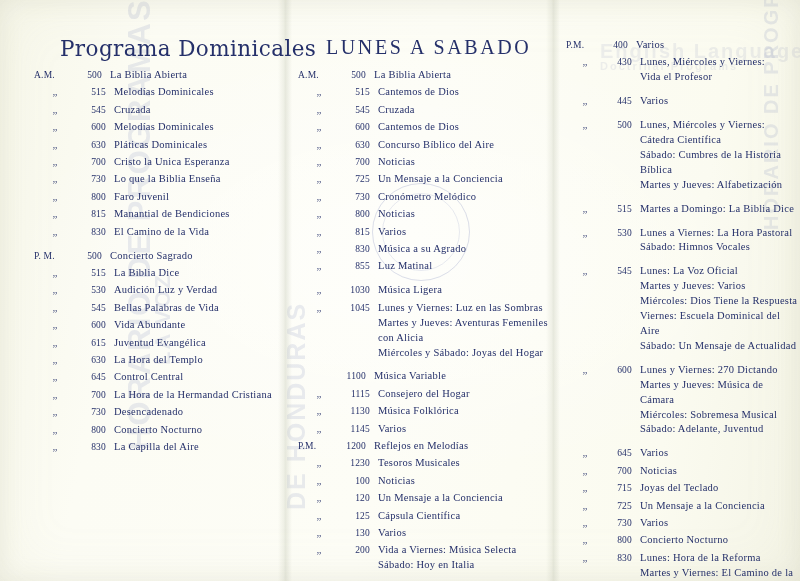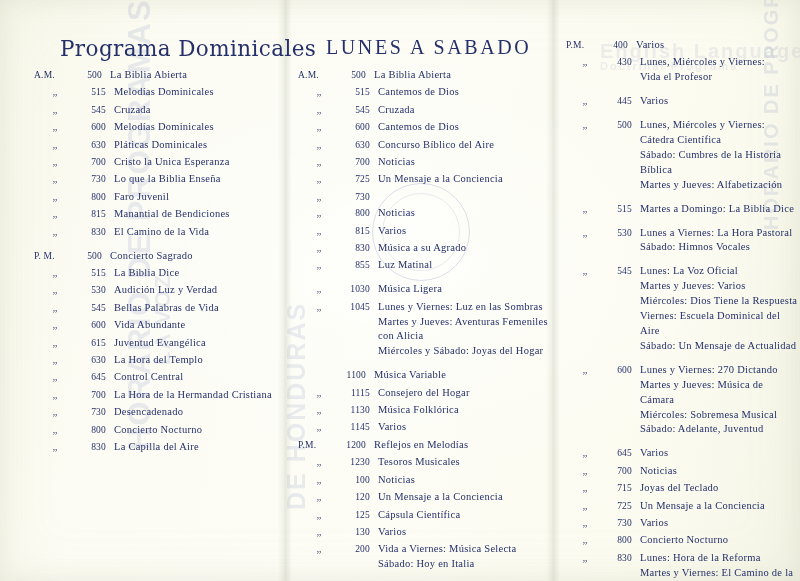--- a/index.html
+++ b/index.html
@@ -419,20 +419,23 @@
           <div class="row">
             <div class="period ditto">„</div>
             <div class="time">725</div>
             <div class="title">
               <span class="sub">Un Mensaje a la Conciencia</span>
             </div>
           </div>
           <div class="row">
             <div class="period ditto">„</div>
             <div class="time">730</div>
+            <div class="title">
+              <span class="sub">Cronómetro Melódico</span>
+            </div>
           </div>
           <div class="row">
             <div class="period ditto">„</div>
             <div class="time">800</div>
             <div class="title">
               <span class="sub">Noticias</span>
             </div>
           </div>
           <div class="row">
             <div class="period ditto">„</div>

